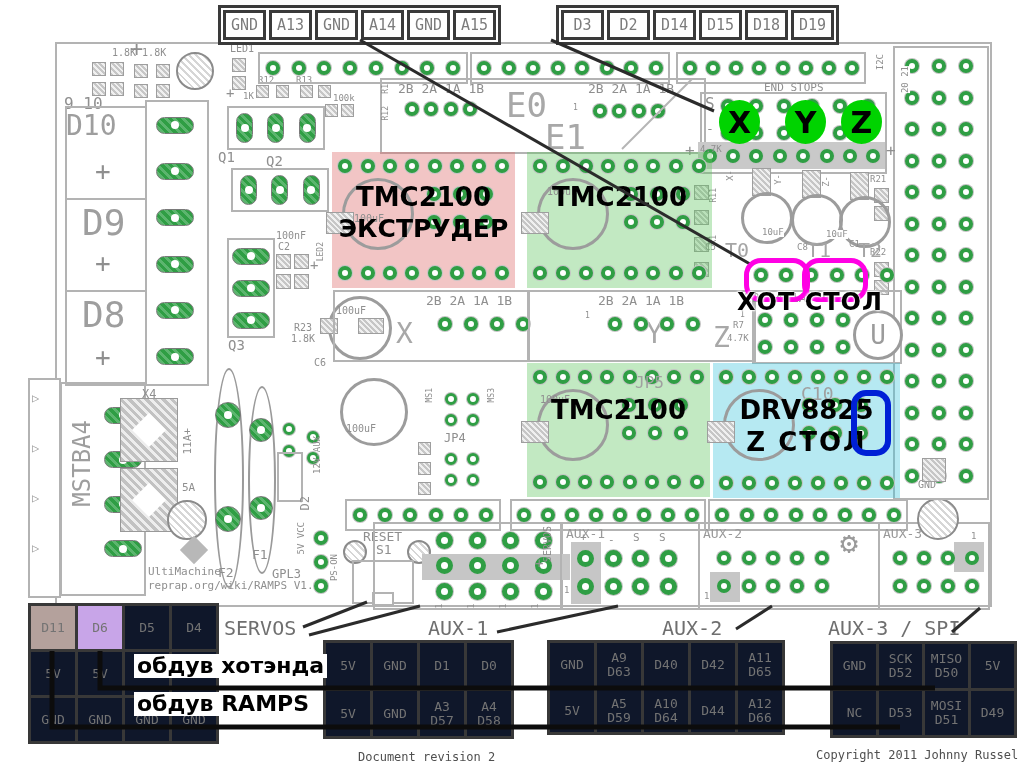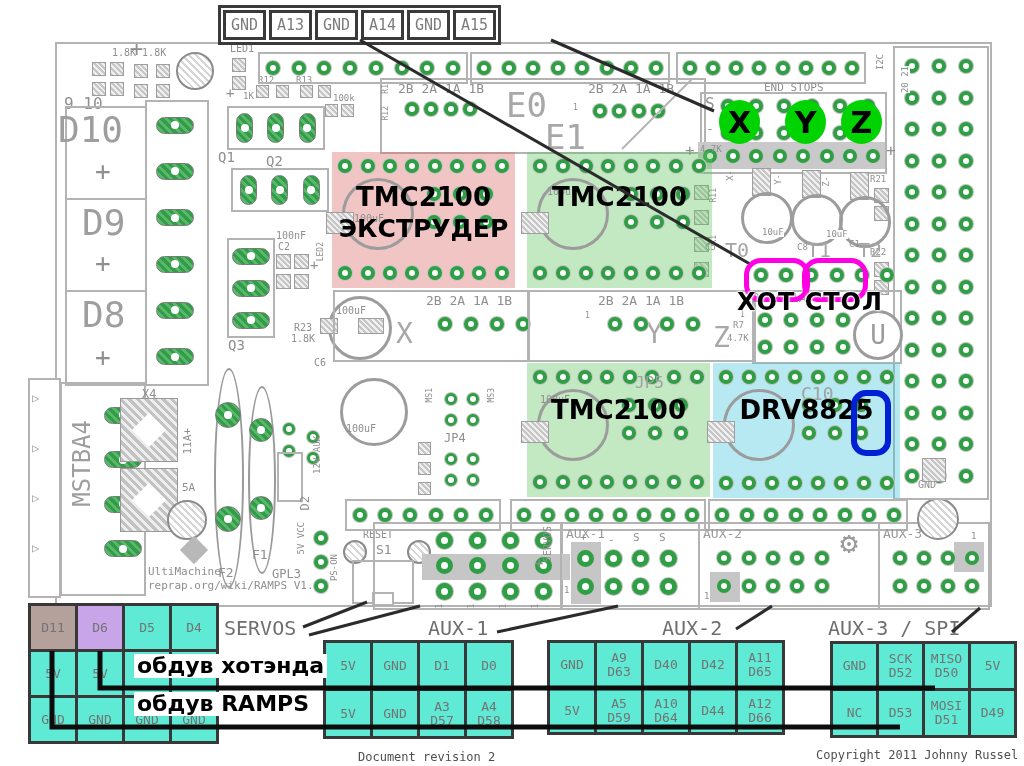--- a/index.html
+++ b/index.html
@@ -24,21 +24,21 @@
 .ov .pad,.ovv .pad{position:relative;border-radius:9px;border:1px solid #7a7a7a;background:repeating-linear-gradient(45deg,#2f9e44 0 3px,#5cb56e 3px 6px);box-shadow:none}
 .ov .pad{width:38px;height:17px}
 .ovv .pad{width:17px;height:30px}
 .ov .pad::after,.ovv .pad::after{content:"";position:absolute;left:50%;top:50%;width:8px;height:8px;border-radius:50%;background:#fff;transform:translate(-50%,-50%)}
 .capc{position:absolute;border:3px solid #9c9c9c;border-radius:50%}
 .drv{position:absolute;z-index:10}
 .dl{position:absolute;left:0;right:0;text-align:center;font-family:"DejaVu Sans",sans-serif;font-weight:700;color:#000;line-height:1;z-index:3}
 .ptable{position:absolute;display:flex;gap:3px;border:3px solid #3a3a3a;background:#fff;padding:2px;z-index:60}
 .pcell{width:37px;height:24px;border:3px solid #3a3a3a;display:flex;align-items:center;justify-content:center;font-size:15px;color:#7c7c7c;background:#fff}
 .gtable{position:absolute;display:grid;background:#383838;border:3px solid #383838;gap:3px;z-index:60}
-.gcell{background:#5eead4;display:flex;align-items:center;justify-content:center;font-size:13px;color:#737373;white-space:pre-line;text-align:center;line-height:14px}
+.gcell{background:#0f172a;display:flex;align-items:center;justify-content:center;font-size:13px;color:#737373;white-space:pre-line;text-align:center;line-height:14px}
 .slabel{position:absolute;font-size:20px;color:#6f6f6f;z-index:55}
 .fanlabel{position:absolute;font-family:"DejaVu Sans",sans-serif;font-weight:700;font-size:22px;color:#000;background:#fff;padding:0 3px;z-index:66;line-height:1.1}
 .esc{position:absolute;width:41px;height:44px;border-radius:50%;display:flex;align-items:center;justify-content:center;font:700 30px "DejaVu Sans",sans-serif;color:#000;z-index:67}
 .mag{position:absolute;width:56px;height:34px;border:5px solid #f0f;border-radius:17px;z-index:67}
 .bluo{position:absolute;border:6px solid #00f;border-radius:15px;z-index:67}
 .hot{position:absolute;font:700 24px "DejaVu Sans",sans-serif;color:#000;z-index:68;text-shadow:0 0 2px #fff,1px 1px 2px #fff,-1px -1px 2px #fff;letter-spacing:1px}
 .foot{position:absolute;font-size:12px;color:#4f4f4f;z-index:55}
 svg.ann{position:absolute;left:0;top:0;z-index:65;pointer-events:none}
 </style>
 </head>
@@ -126,21 +126,21 @@
   <div class="st" style="left:588px;top:82px;font-size:13px">2B 2A 1A 1B</div>
   <div class="st" style="left:573px;top:104px;font-size:8px">1</div>
   <div class="pstrip sm" style="left:590px;top:100px;width:78px;height:22px">
       <span class="pad"></span>
       <span class="pad"></span>
       <span class="pad"></span>
       <span class="pad"></span>
     </div>
 
   <div class="bx" style="left:65px;top:106px;width:78px;height:90px"></div>
-  <div class="st" style="left:58px;top:112px;font-size:36px;color:#9e9e9e">D10</div>
+  <div class="st" style="left:66px;top:112px;font-size:28px;color:#9e9e9e">D10</div>
   <div class="st" style="left:95px;top:158px;font-size:26px">+</div>
   <div class="bx" style="left:65px;top:198px;width:78px;height:90px"></div>
   <div class="st" style="left:82px;top:205px;font-size:36px;color:#9e9e9e">D9</div>
   <div class="st" style="left:95px;top:250px;font-size:26px">+</div>
   <div class="bx" style="left:65px;top:290px;width:78px;height:92px"></div>
   <div class="st" style="left:82px;top:297px;font-size:36px;color:#9e9e9e">D8</div>
   <div class="st" style="left:95px;top:344px;font-size:26px">+</div>
   <div class="bx" style="left:145px;top:100px;width:60px;height:282px"></div>
   <div class="pstrip ov" style="left:152px;top:102px;width:46px;height:278px;flex-direction:column">
       <span class="pad"></span>
@@ -246,21 +246,21 @@
     </div>
   <div class="st vt" style="left:313px;top:436px;font-size:9px">12V-AUX</div>
   <div class="st vt" style="left:297px;top:522px;font-size:9px">5V VCC</div>
   <div class="pstrip sm" style="left:309px;top:526px;width:24px;height:72px;flex-direction:column">
       <span class="pad"></span>
       <span class="pad"></span>
       <span class="pad"></span>
     </div>
   <div class="st vt" style="left:330px;top:554px;font-size:9px">PS-ON</div>
 
-  <div class="st" style="left:363px;top:530px;font-size:10px">RESET</div>
+  <div class="st" style="left:363px;top:530px;font-size:13px">RESET</div>
   <div class="st" style="left:376px;top:543px;font-size:13px">S1</div>
   <div class="hole" style="left:343px;top:540px;width:20px;height:20px"></div>
   <div class="hole" style="left:407px;top:540px;width:20px;height:20px"></div>
   <div class="bx" style="left:352px;top:560px;width:58px;height:40px"></div>
   <div class="bx" style="left:372px;top:592px;width:18px;height:10px;background:#fff"></div>
 
   <div class="pstrip brd sm" style="left:345px;top:499px;width:152px;height:28px">
       <span class="pad"></span>
       <span class="pad"></span>
       <span class="pad"></span>
@@ -660,20 +660,21 @@
     <div class="hatch" style="left:-6px;top:58px;width:26px;height:20px"></div>
     <div class="pgrid sm" style="right:26px;top:28px;width:78px;height:56px;grid-template-columns:repeat(3,1fr)">
         <span class="pad"></span>
         <span class="pad"></span>
         <span class="pad"></span>
         <span class="pad"></span>
         <span class="pad"></span>
         <span class="pad"></span>
       </div>
     <div class="dl" style="top:34px;font-size:26px">DRV8825</div>
+    <div class="dl" style="top:66px;font-size:26px;letter-spacing:2px">Z СТОЛ</div>
   </div>
 
   <svg class="ann" width="1024" height="766">
     <line x1="692" y1="79" x2="622" y2="149" stroke="#b5b5b5" stroke-width="2"></line>
     <line x1="360" y1="40" x2="750" y2="264" stroke="#2b2b2b" stroke-width="3"></line>
     <line x1="551" y1="40" x2="714" y2="111" stroke="#2b2b2b" stroke-width="3"></line>
     <line x1="303" y1="627" x2="367" y2="602" stroke="#2b2b2b" stroke-width="3"></line>
     <line x1="309" y1="635" x2="420" y2="606" stroke="#2b2b2b" stroke-width="3"></line>
     <line x1="497" y1="632" x2="618" y2="606" stroke="#2b2b2b" stroke-width="3"></line>
     <line x1="736" y1="629" x2="772" y2="606" stroke="#2b2b2b" stroke-width="3"></line>
@@ -696,20 +697,28 @@
   <div class="hot" style="left:737px;top:288px">ХОТ СТОЛ</div>
   <div class="bluo" style="left: 851px; top: 390px; width: 28px; height: 54px; border-color: rgb(0, 32, 214);"></div>
 
   <div class="ptable" style="left:218px;top:5px">
     <div class="pcell">GND</div>
     <div class="pcell">A13</div>
     <div class="pcell">GND</div>
     <div class="pcell">A14</div>
     <div class="pcell">GND</div>
     <div class="pcell">A15</div>
+  </div>
+  <div class="ptable" style="left:556px;top:5px">
+    <div class="pcell">D3</div>
+    <div class="pcell">D2</div>
+    <div class="pcell">D14</div>
+    <div class="pcell">D15</div>
+    <div class="pcell">D18</div>
+    <div class="pcell">D19</div>
   </div>
 
   <div class="gtable" style="left:28px;top:603px;grid-template-columns:repeat(4,44px);grid-template-rows:repeat(3,43px)">
     <div class="gcell" style="background: rgb(180, 161, 156);">D11</div>
     <div class="gcell" style="background: rgb(200, 165, 232);">D6</div>
     <div class="gcell">D5</div>
     <div class="gcell">D4</div>
     <div class="gcell">5V</div>
     <div class="gcell">5V</div>
     <div class="gcell">5V</div>

